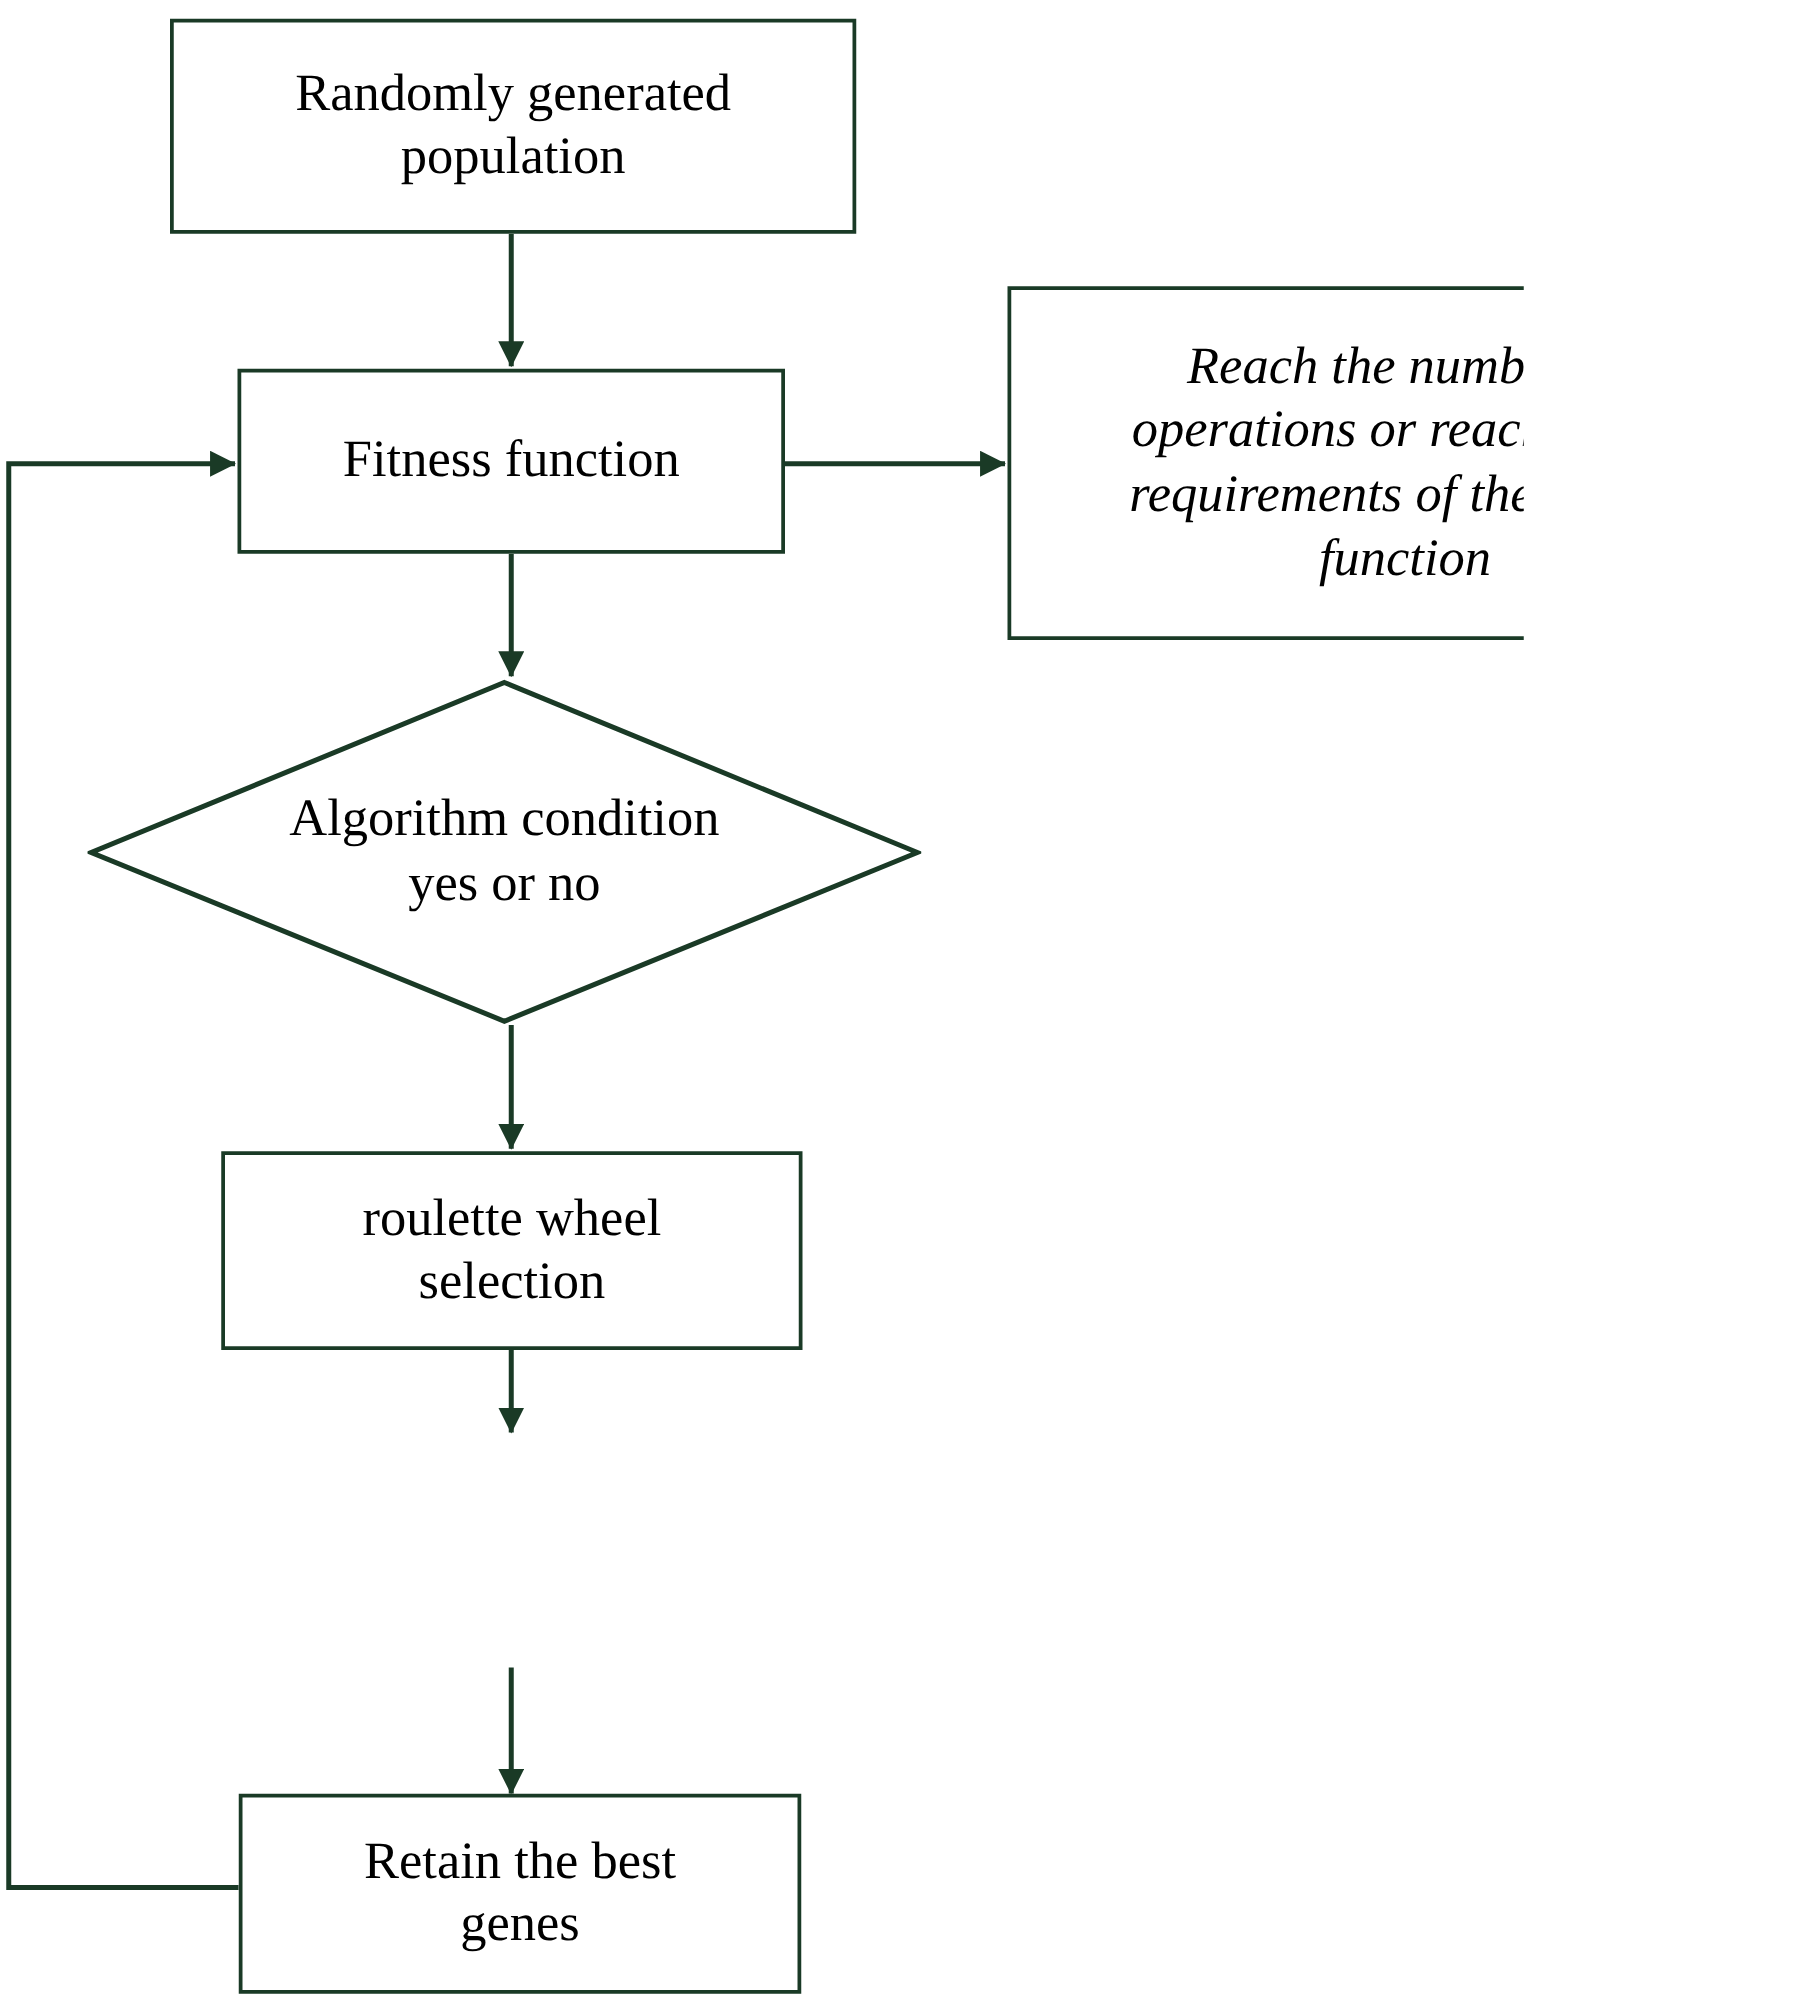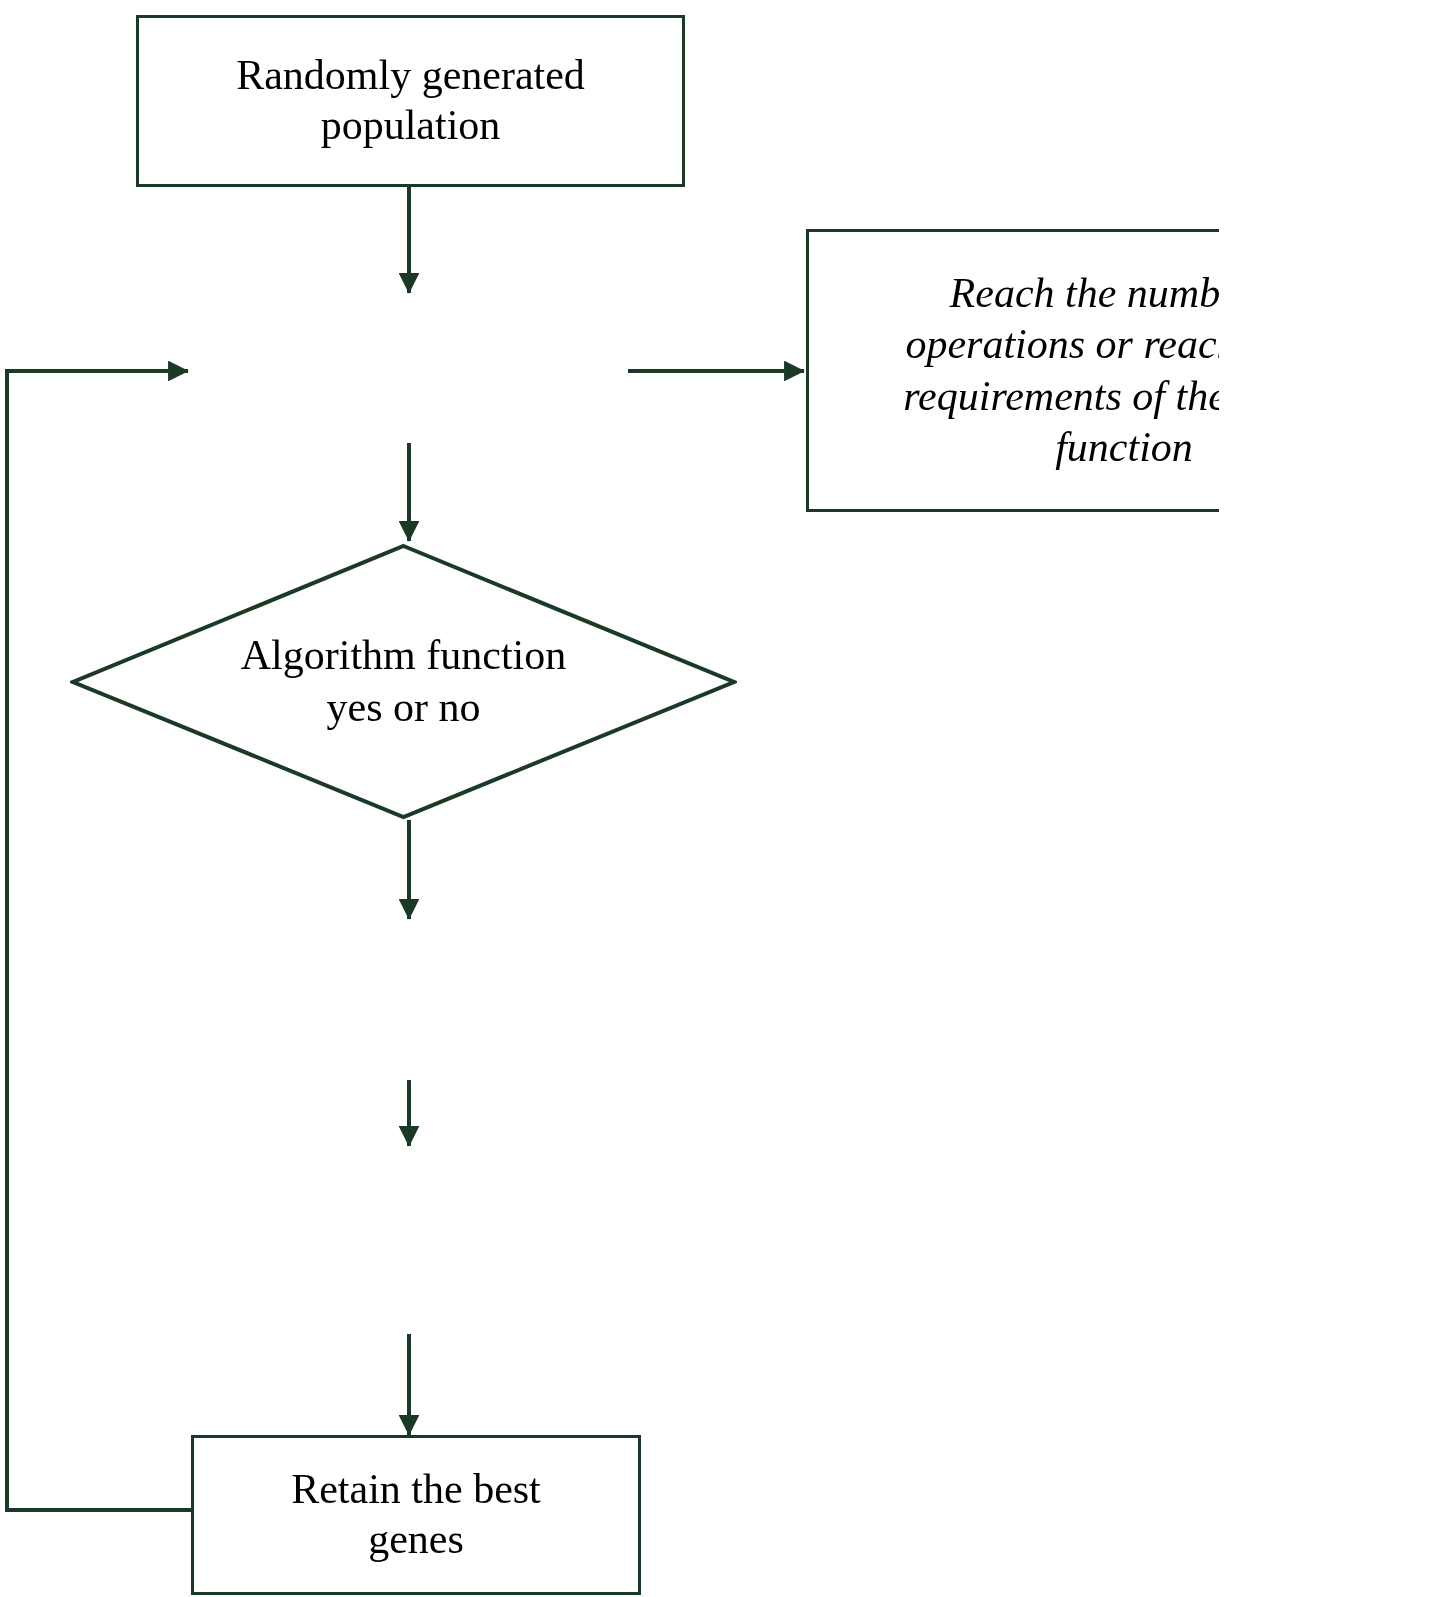--- a/index.html
+++ b/index.html
@@ -115,36 +115,43 @@
     <g>
       <polyline points="191,1510 7,1510 7,371 188,371" fill="none" stroke="#1a3a26" stroke-width="4" marker-end="url(#ah)"></polyline>
     </g>
   </svg>
 
   <div class="node" id="node-population">
     <span class="txt">Randomly generated
 population</span>
   </div>
 
+  <div class="node" id="node-fitness">
+    <span class="txt">Fitness function</span>
+  </div>
 
   <div class="node" id="node-reach">
     <span class="txt">Reach the number of
 operations or reach to the
 requirements of the fitness
 function</span>
   </div>
 
   <div id="node-decision">
     <svg viewBox="0 0 667 277" xmlns="http://www.w3.org/2000/svg">
       <polygon points="333.5,3 664,139 333.5,274 3,139" fill="#ffffff" stroke="#1a3a26" stroke-width="4"></polygon>
     </svg>
-    <span class="dtext">Algorithm function
+    <span class="dtext">Algorithm condition
 yes or no</span>
   </div>
 
+  <div class="node" id="node-roulette">
+    <span class="txt">roulette wheel
+selection</span>
+  </div>
 
 
   <div class="node" id="node-retain">
     <span class="txt">Retain the best
 genes</span>
   </div>
 
 </div>
 
 </body></html>

